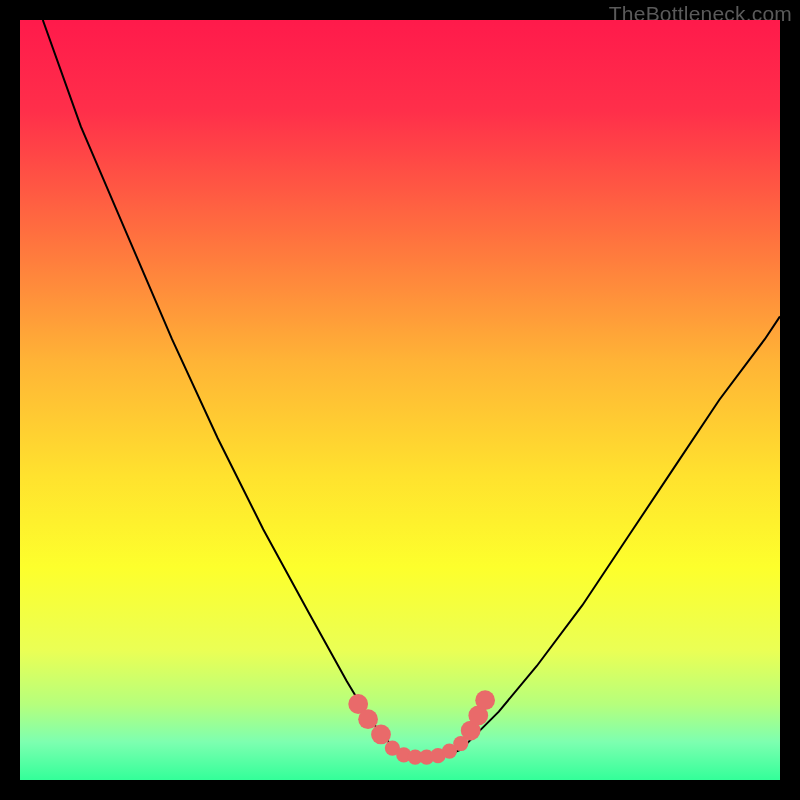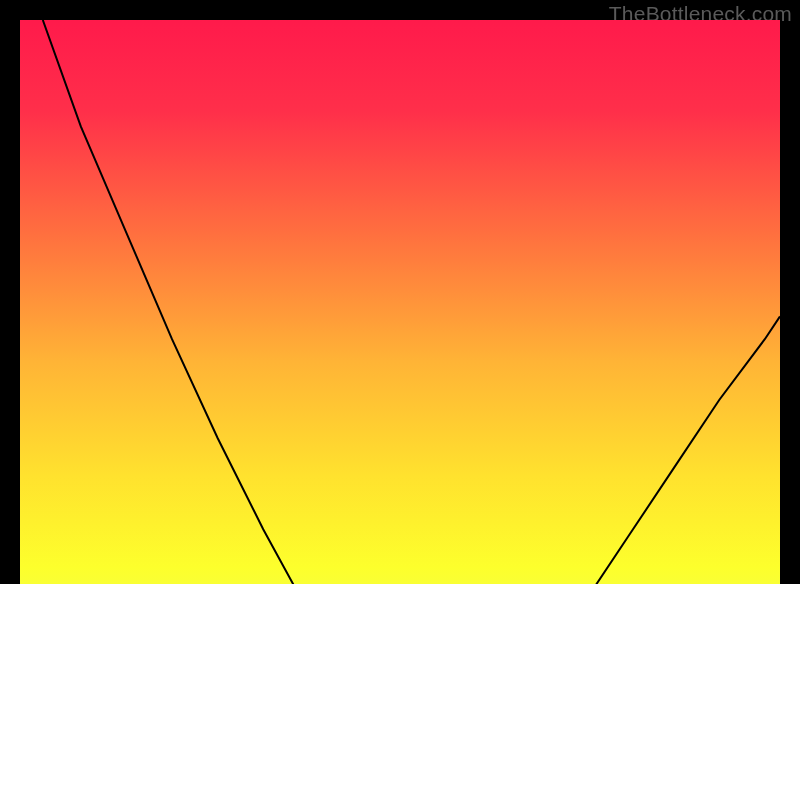--- a/index.html
+++ b/index.html
@@ -4,21 +4,21 @@
 <style>
   body {
     margin: 0;
     padding: 0;
     background: #fff;
     font-family: Arial, Helvetica, sans-serif;
   }
   .chart-container {
     position: relative;
     width: 800px;
-    height: 584px;
+    height: 800px;
     background: #000;
   }
   .plot-area {
     position: absolute;
     left: 20px;
     top: 20px;
     width: 760px;
     height: 760px;
     overflow: hidden;
   }

